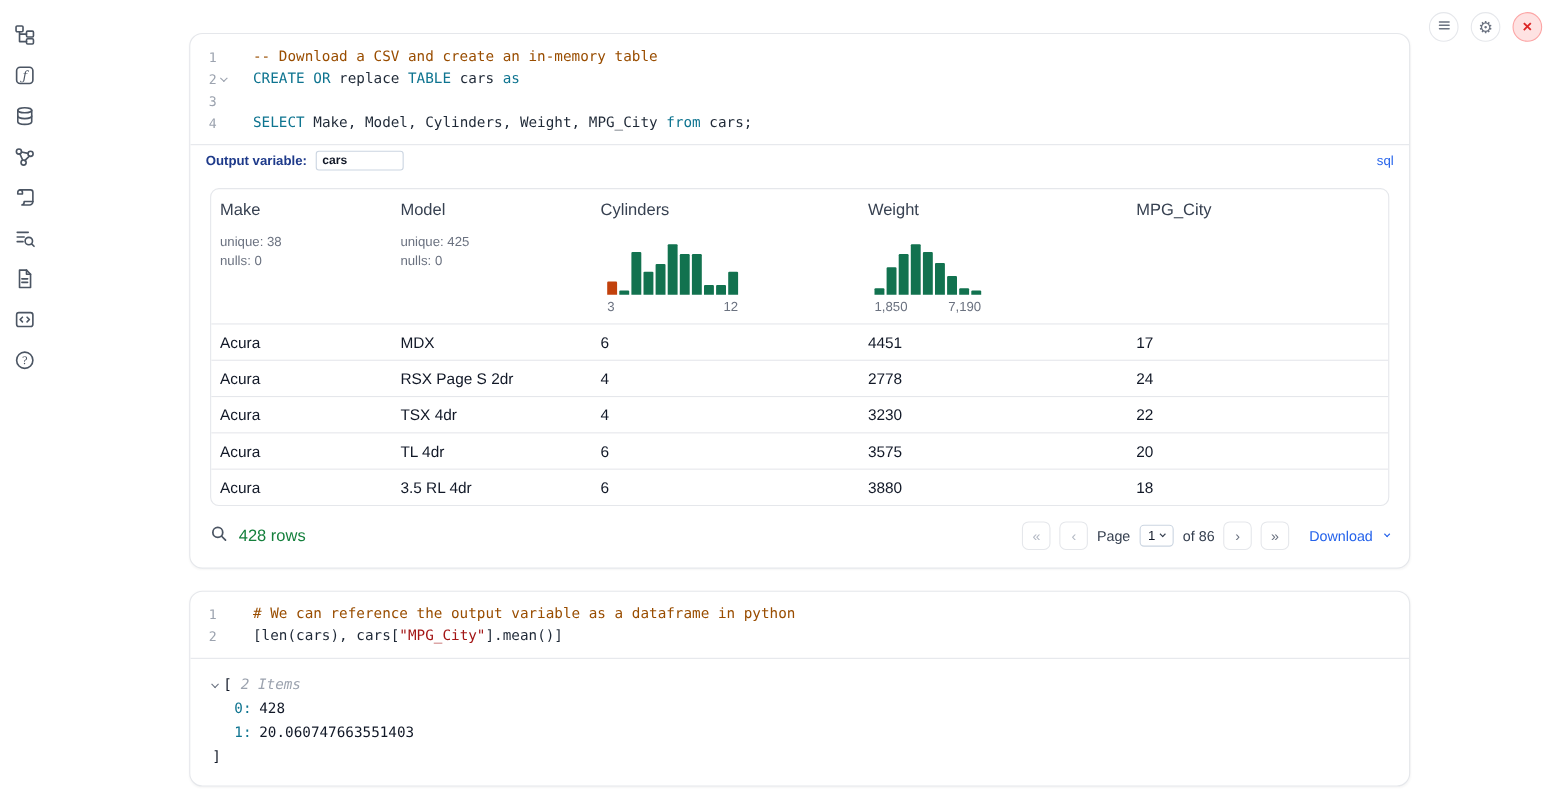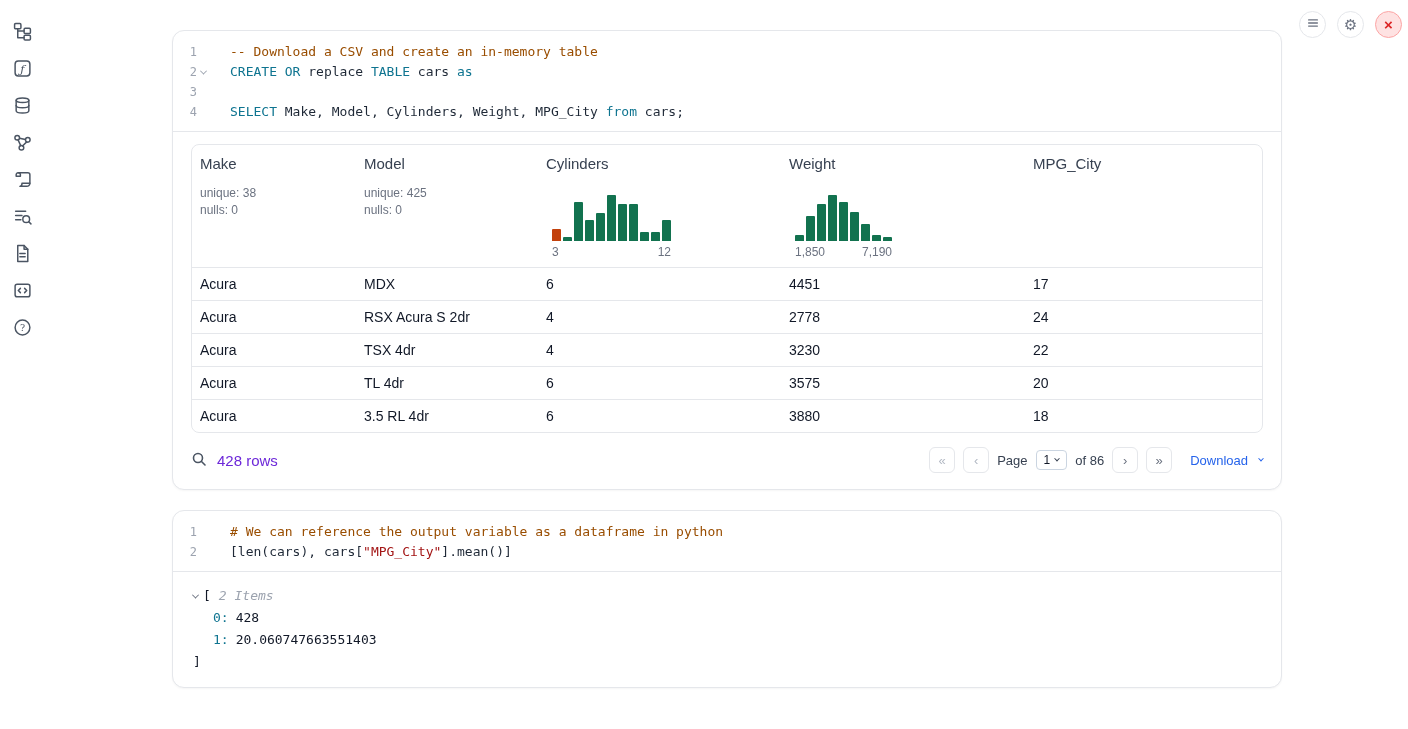--- a/index.html
+++ b/index.html
@@ -51,21 +51,21 @@
   .th-stats { font-size:12px; color:#6b7280; line-height:17px; }
   .hist-wrap { margin-top:auto; display:inline-flex; flex-direction:column; align-self:flex-start; margin-left:6px; }
   .hist { display:flex; align-items:flex-end; gap:2px; height:48px; }
   .hbar { width:9px; border-radius:1px 1px 0 0; }
   .hist-labels { display:flex; justify-content:space-between; font-size:12px; color:#6b7280; margin-top:4px; }
   .trow { border-top:1px solid #e5e7eb; height:33px; align-items:center; font-size:14px; color:#111827; }
   .td { padding-left:8px; }
 
   
   .tfooter { display:flex; align-items:center; padding:14px 18px 16px 18px; }
-  .tf-left { display:flex; align-items:center; gap:10px; color:#6d28d9; font-size:15px; }
+  .tf-left { display:flex; align-items:center; gap:10px; color:#15803d; font-size:15px; }
   .tf-left svg { stroke:#4b5563; fill:none; stroke-width:1.6; stroke-linecap:round; }
   .tf-right { margin-left:auto; display:flex; align-items:center; gap:8px; font-size:13px; color:#374151; }
   .pg-btn { width:26px; height:26px; border:1px solid #e5e7eb; border-radius:6px; background:#fff; color:#6b7280; font-size:13px; cursor:pointer; display:flex; align-items:center; justify-content:center; padding:0; }
   .pg-btn.dim { color:#b3b9c4; }
   .page-select { display:inline-flex; align-items:center; gap:5px; border:1px solid #cbd5e1; border-radius:4px; padding:2px 7px; font-size:12px; cursor:pointer; color:#111827; }
   .page-select .cd { width:4px; height:4px; color:#374151; }
   .download { color:#2563eb; display:inline-flex; align-items:center; gap:11px; margin-left:10px; cursor:pointer; }
   .download .cd { width:4px; height:4px; }
 
   
@@ -179,20 +179,26 @@
           <span class="fold"></span>
       </div>
       <div class="code-line">
         <span class="lnum">4</span>
           <span class="fold"></span>
         <span class="codetext"><span class="tok-kw">SELECT</span><span> Make, Model, Cylinders, Weight, MPG_City </span><span class="tok-kw">from</span><span> cars;</span></span>
       </div>
     </div>
     <div class="divider"></div>
 
+    <div class="outvar">
+      <span class="outvar-label">Output variable:</span>
+      <input class="outvar-input" value="cars" style="">
+      <span class="spacer"></span>
+      <span class="lang-badge">sql</span>
+    </div>
 
     <div class="table-box">
       <div class="thead">
         <div class="th">
           <div class="th-name">Make</div>
           <div class="th-stats">
               <div>unique: 38</div>
               <div>nulls: 0</div>
             </div>
         </div>
@@ -252,21 +258,21 @@
 
       <div class="trow">
         <div class="td">Acura</div>
         <div class="td">MDX</div>
         <div class="td">6</div>
         <div class="td">4451</div>
         <div class="td">17</div>
       </div>
       <div class="trow">
         <div class="td">Acura</div>
-        <div class="td">RSX Acura S 2dr</div>
+        <div class="td">RSX Page S 2dr</div>
         <div class="td">4</div>
         <div class="td">2778</div>
         <div class="td">24</div>
       </div>
       <div class="trow">
         <div class="td">Acura</div>
         <div class="td">TSX 4dr</div>
         <div class="td">4</div>
         <div class="td">3230</div>
         <div class="td">22</div>

